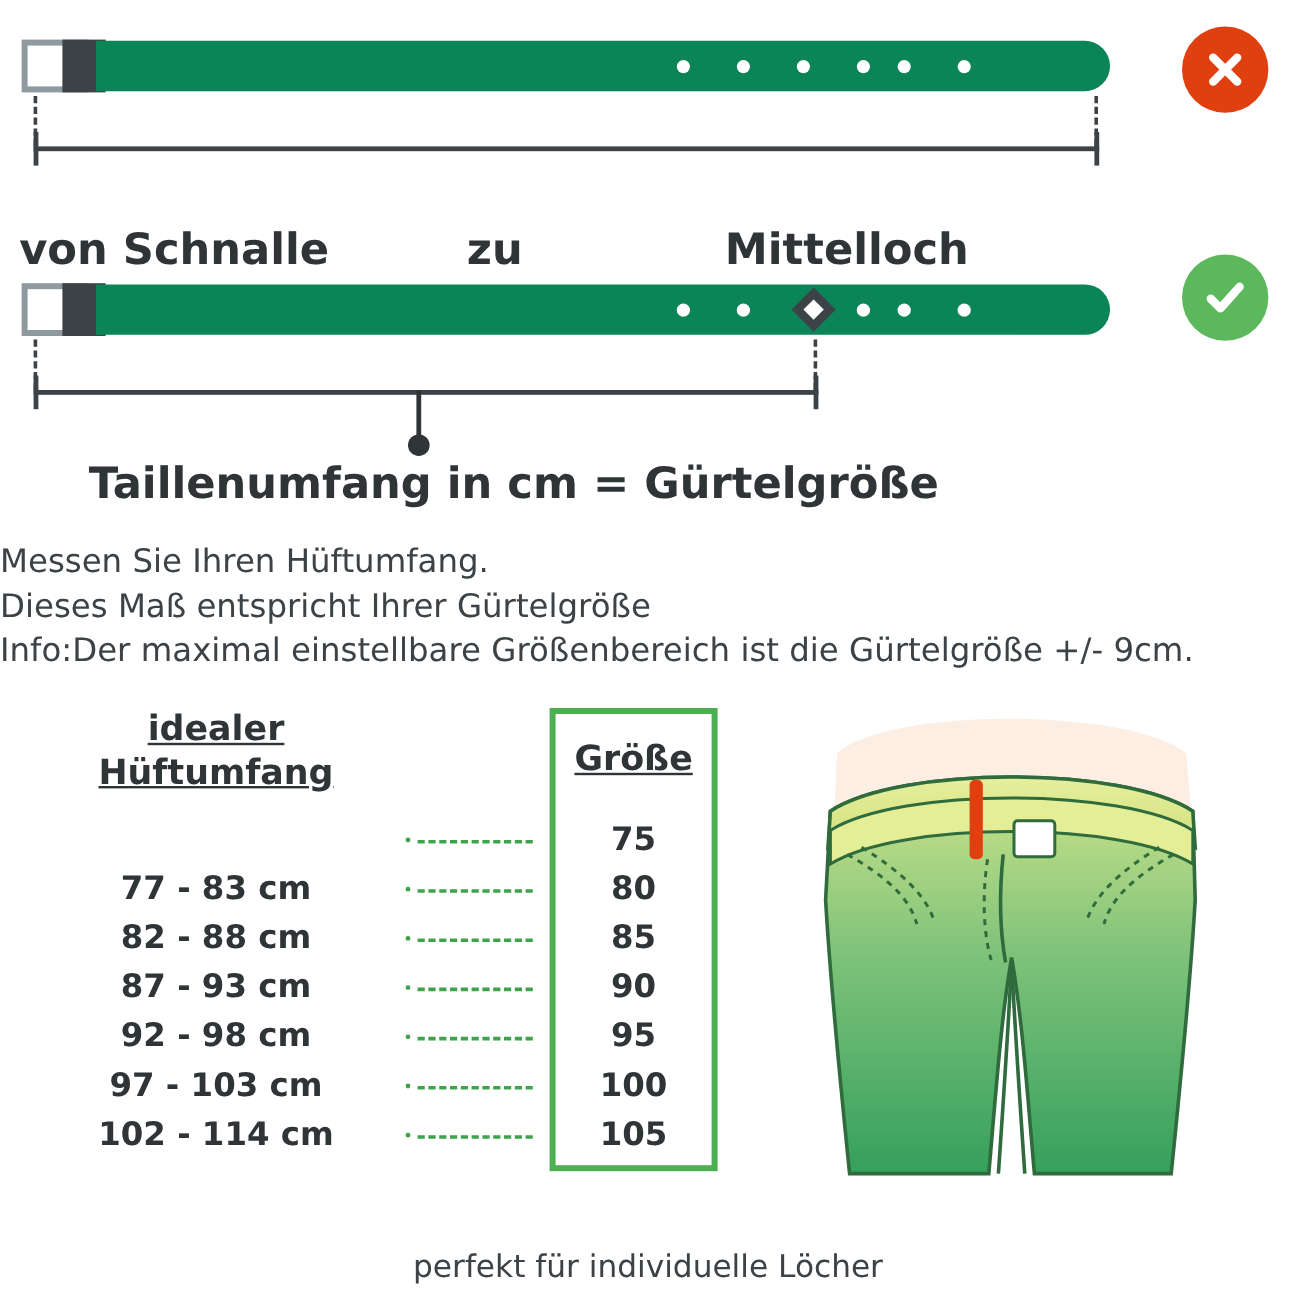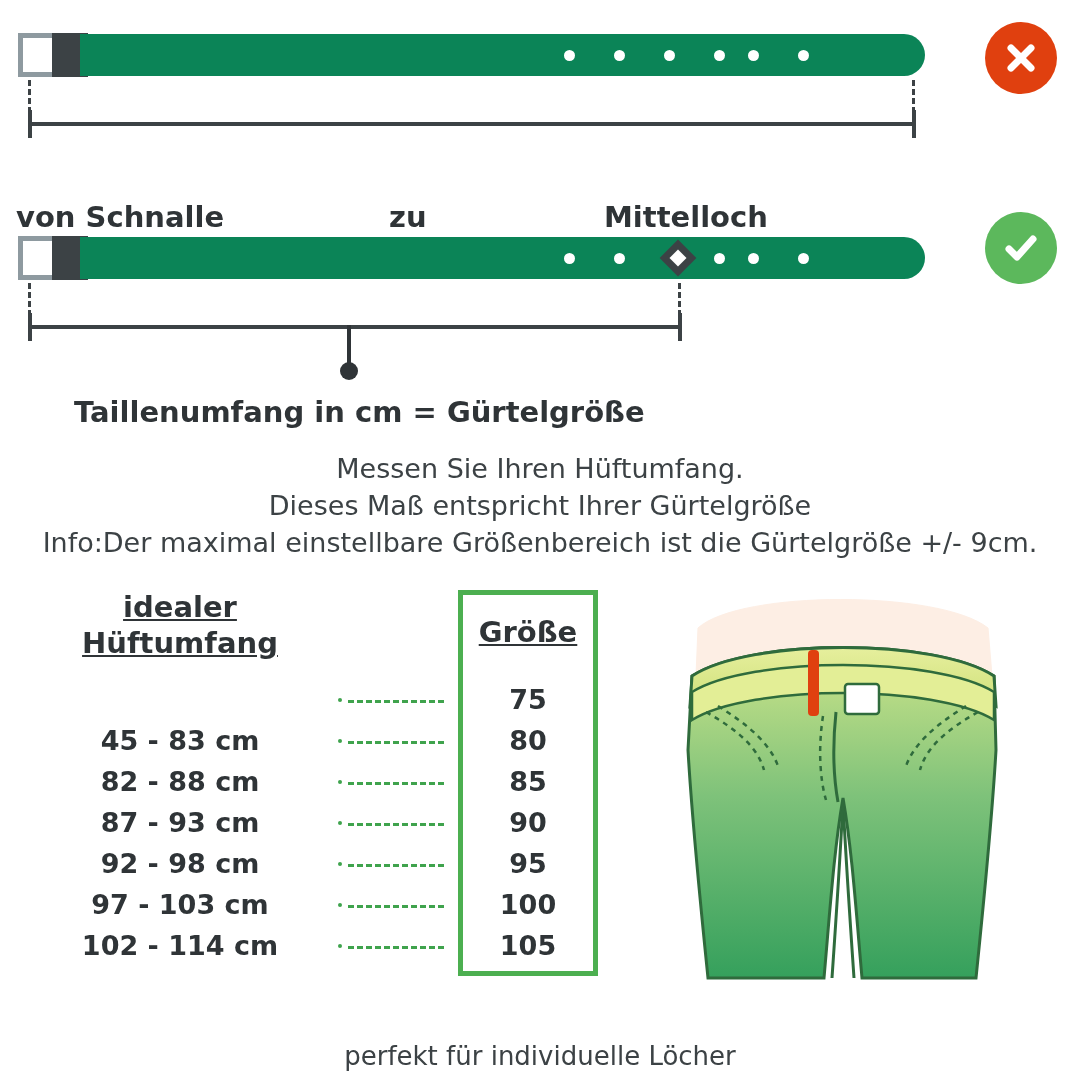--- a/index.html
+++ b/index.html
@@ -92,40 +92,40 @@
   .badge.cross { background: #e0400f; }
   .badge.check { background: #5cb85c; }
 
   
   .lbl {
     position: absolute;
     font-weight: bold;
     color: #2f3437;
     white-space: nowrap;
   }
-  .lbl-28 { font-size: 29px; margin-top: 12px; }
+  .lbl-28 { font-size: 36px; }
 
   .pointer-dot {
     position: absolute;
     width: 18px; height: 18px;
     border-radius: 50%;
     background: #2f3437;
   }
   .pointer-stem {
     position: absolute;
     width: 4px;
     background: #2f3437;
   }
 
   
   .para {
     position: absolute;
     left: 0;
     width: 1080px;
-    text-align: center;
+    text-align: left;
     color: #3c4245;
     font-size: 27px;
     line-height: 38px;
     font-family: "DejaVu Sans", sans-serif;
   }
 
   
   .th {
     position: absolute;
     font-weight: bold;
@@ -256,21 +256,21 @@
   <div class="th" style="left:50px;top:590px;width:260px;">idealer</div>
   <div class="th" style="left:50px;top:626px;width:260px;">Hüftumfang</div>
 
   <div class="size-box" style="left:458px;top:590px;width:140px;height:386px;"></div>
   <div class="th" style="left:458px;top:615px;width:140px;">Größe</div>
 
   <div class="dash-dot" style="left:338px;top:698px;"></div>
   <div class="dash-connector" style="left:348px;top:700px;"></div>
   <div class="size-cell" style="left:458px;top:684px;">75</div>
 
-  <div class="hip-cell" style="left:50px;top:725px;">45 - 83 cm</div>
+  <div class="hip-cell" style="left:50px;top:725px;">77 - 83 cm</div>
   <div class="dash-dot" style="left:338px;top:739px;"></div>
   <div class="dash-connector" style="left:348px;top:741px;"></div>
   <div class="size-cell" style="left:458px;top:725px;">80</div>
 
   <div class="hip-cell" style="left:50px;top:766px;">82 - 88 cm</div>
   <div class="dash-dot" style="left:338px;top:780px;"></div>
   <div class="dash-connector" style="left:348px;top:782px;"></div>
   <div class="size-cell" style="left:458px;top:766px;">85</div>
 
   <div class="hip-cell" style="left:50px;top:807px;">87 - 93 cm</div>

